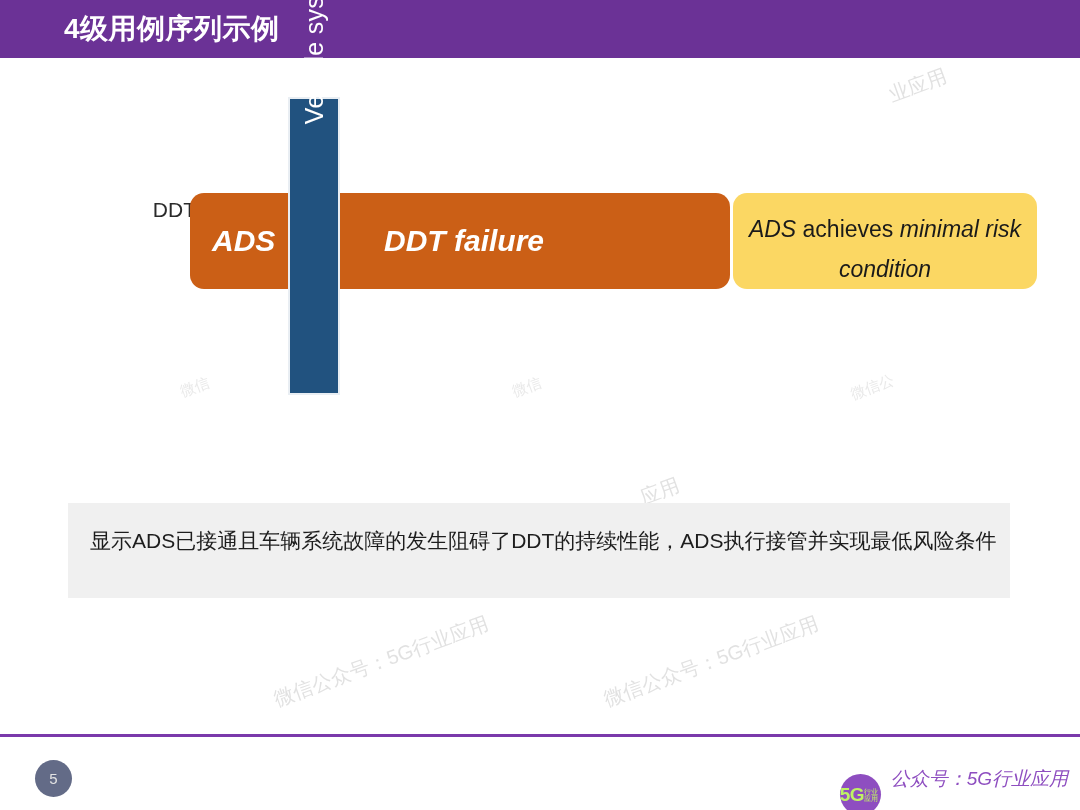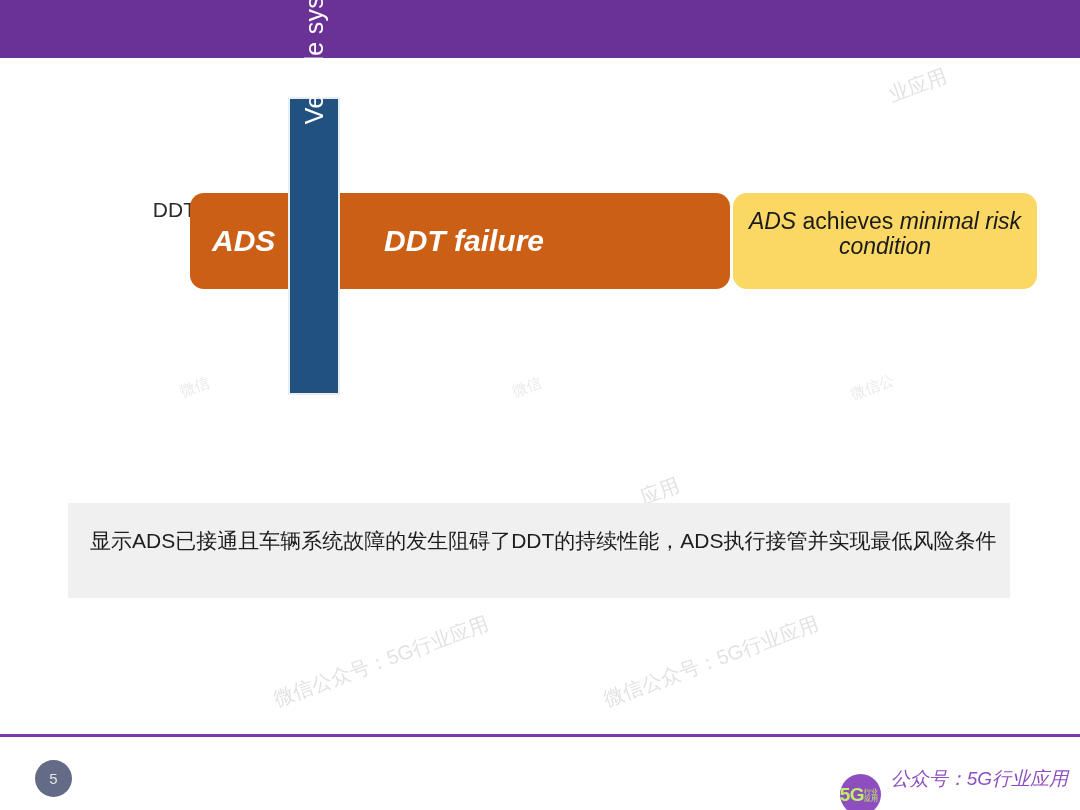--- a/index.html
+++ b/index.html
@@ -101,21 +101,21 @@
     border-radius: 14px;
   }
   #yellow-text {
     position: absolute;
     left: 733px;
     top: 151px;
     width: 304px;
     text-align: center;
     font-size: 23px;
     color: #1a1a1a;
-    line-height: 25px;
+    line-height: 40px;
   }
   #yellow-text .it { font-style: italic; }
   #yellow-text .up { font-style: normal; }
 
   
   #blue-bar {
     position: absolute;
     left: 288px;
     top: 39px;
     width: 52px;
@@ -233,20 +233,21 @@
     white-space: nowrap;
     font-style: italic;
   }
 </style>
 </head>
 <body>
 
 <div id="slide">
 
   <div id="header-band"></div>
+  <div id="slide-title">4级用例序列示例</div>
 
   <div class="wm" id="wm-1">业应用</div>
   <div class="wm wm-sm" id="wm-2">微信</div>
   <div class="wm wm-sm" id="wm-3">微信</div>
   <div class="wm wm-sm" id="wm-4">微信公</div>
   <div class="wm" id="wm-5">应用</div>
   <div class="wm" id="wm-6">微信公众号：5G行业应用</div>
   <div class="wm" id="wm-7">微信公众号：5G行业应用</div>
 
   <div id="diagram">

